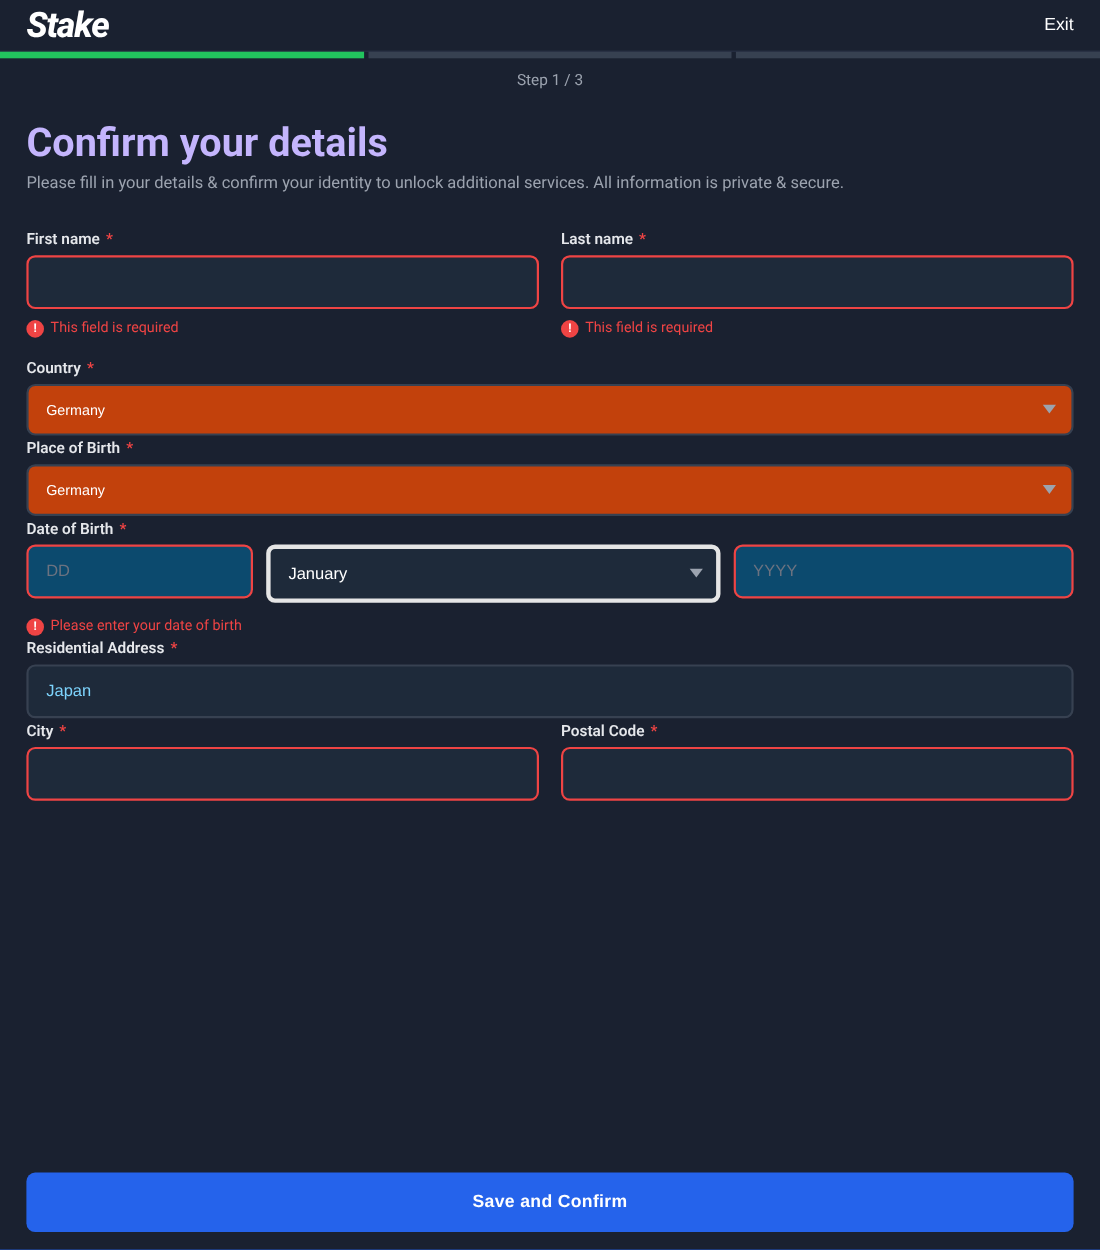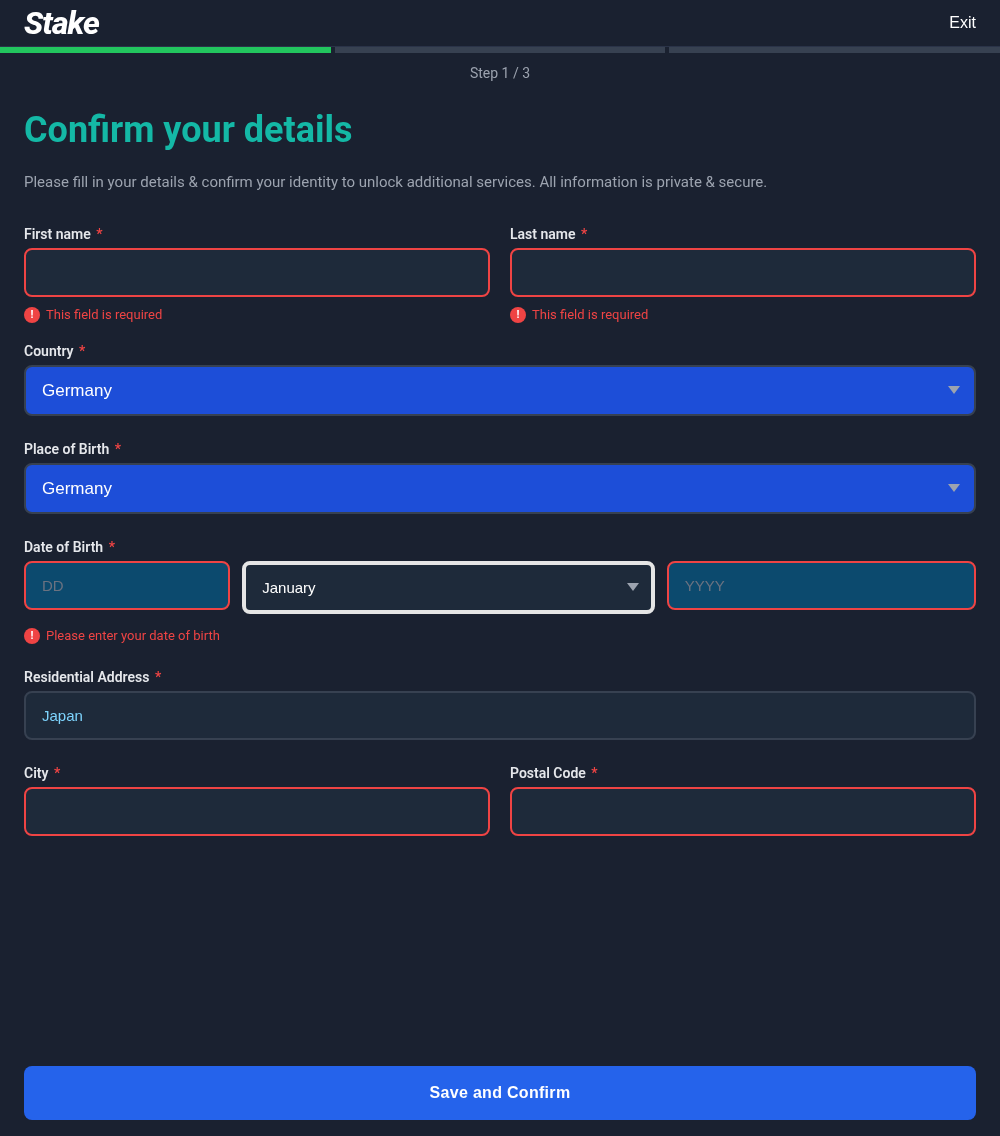--- a/index.html
+++ b/index.html
@@ -70,22 +70,22 @@
     }
 
     
     .main-content {
       padding: 20px 24px 120px;
     }
 
     .page-title {
       font-size: 36px;
       font-weight: 700;
-      color: #14b8a6;
-      margin-bottom: 20px;
+      color: #c4b5fd;
+      margin-bottom: 4px;
     }
 
     .page-description {
       font-size: 15px;
       color: #9ca3af;
       margin-bottom: 32px;
       line-height: 1.5;
     }
 
     
@@ -98,21 +98,21 @@
     .form-group {
       flex: 1;
       display: flex;
       flex-direction: column;
       gap: 6px;
     }
 
     .form-group.full-width {
       flex: none;
       width: 100%;
-      margin-bottom: 25px;
+      margin-bottom: 4px;
     }
 
     label {
       font-size: 14px;
       font-weight: 600;
       color: #e5e7eb;
     }
 
     label .required {
       color: #ef4444;
@@ -135,26 +135,26 @@
     input[type="number"].no-error {
       border-color: #374151;
     }
 
     input[type="text"]::placeholder,
     input[type="number"]::placeholder {
       color: #6b7280;
     }
 
     select {
-      background-color: #1d4ed8;
+      background-color: #c2410c;
       border: 2px solid #374151;
       border-radius: 8px;
       padding: 14px 16px;
       color: #ffffff;
-      font-size: 17px;
+      font-size: 13px;
       outline: none;
       width: 100%;
       appearance: none;
       -webkit-appearance: none;
       cursor: pointer;
     }
 
     .select-wrapper {
       position: relative;
     }

